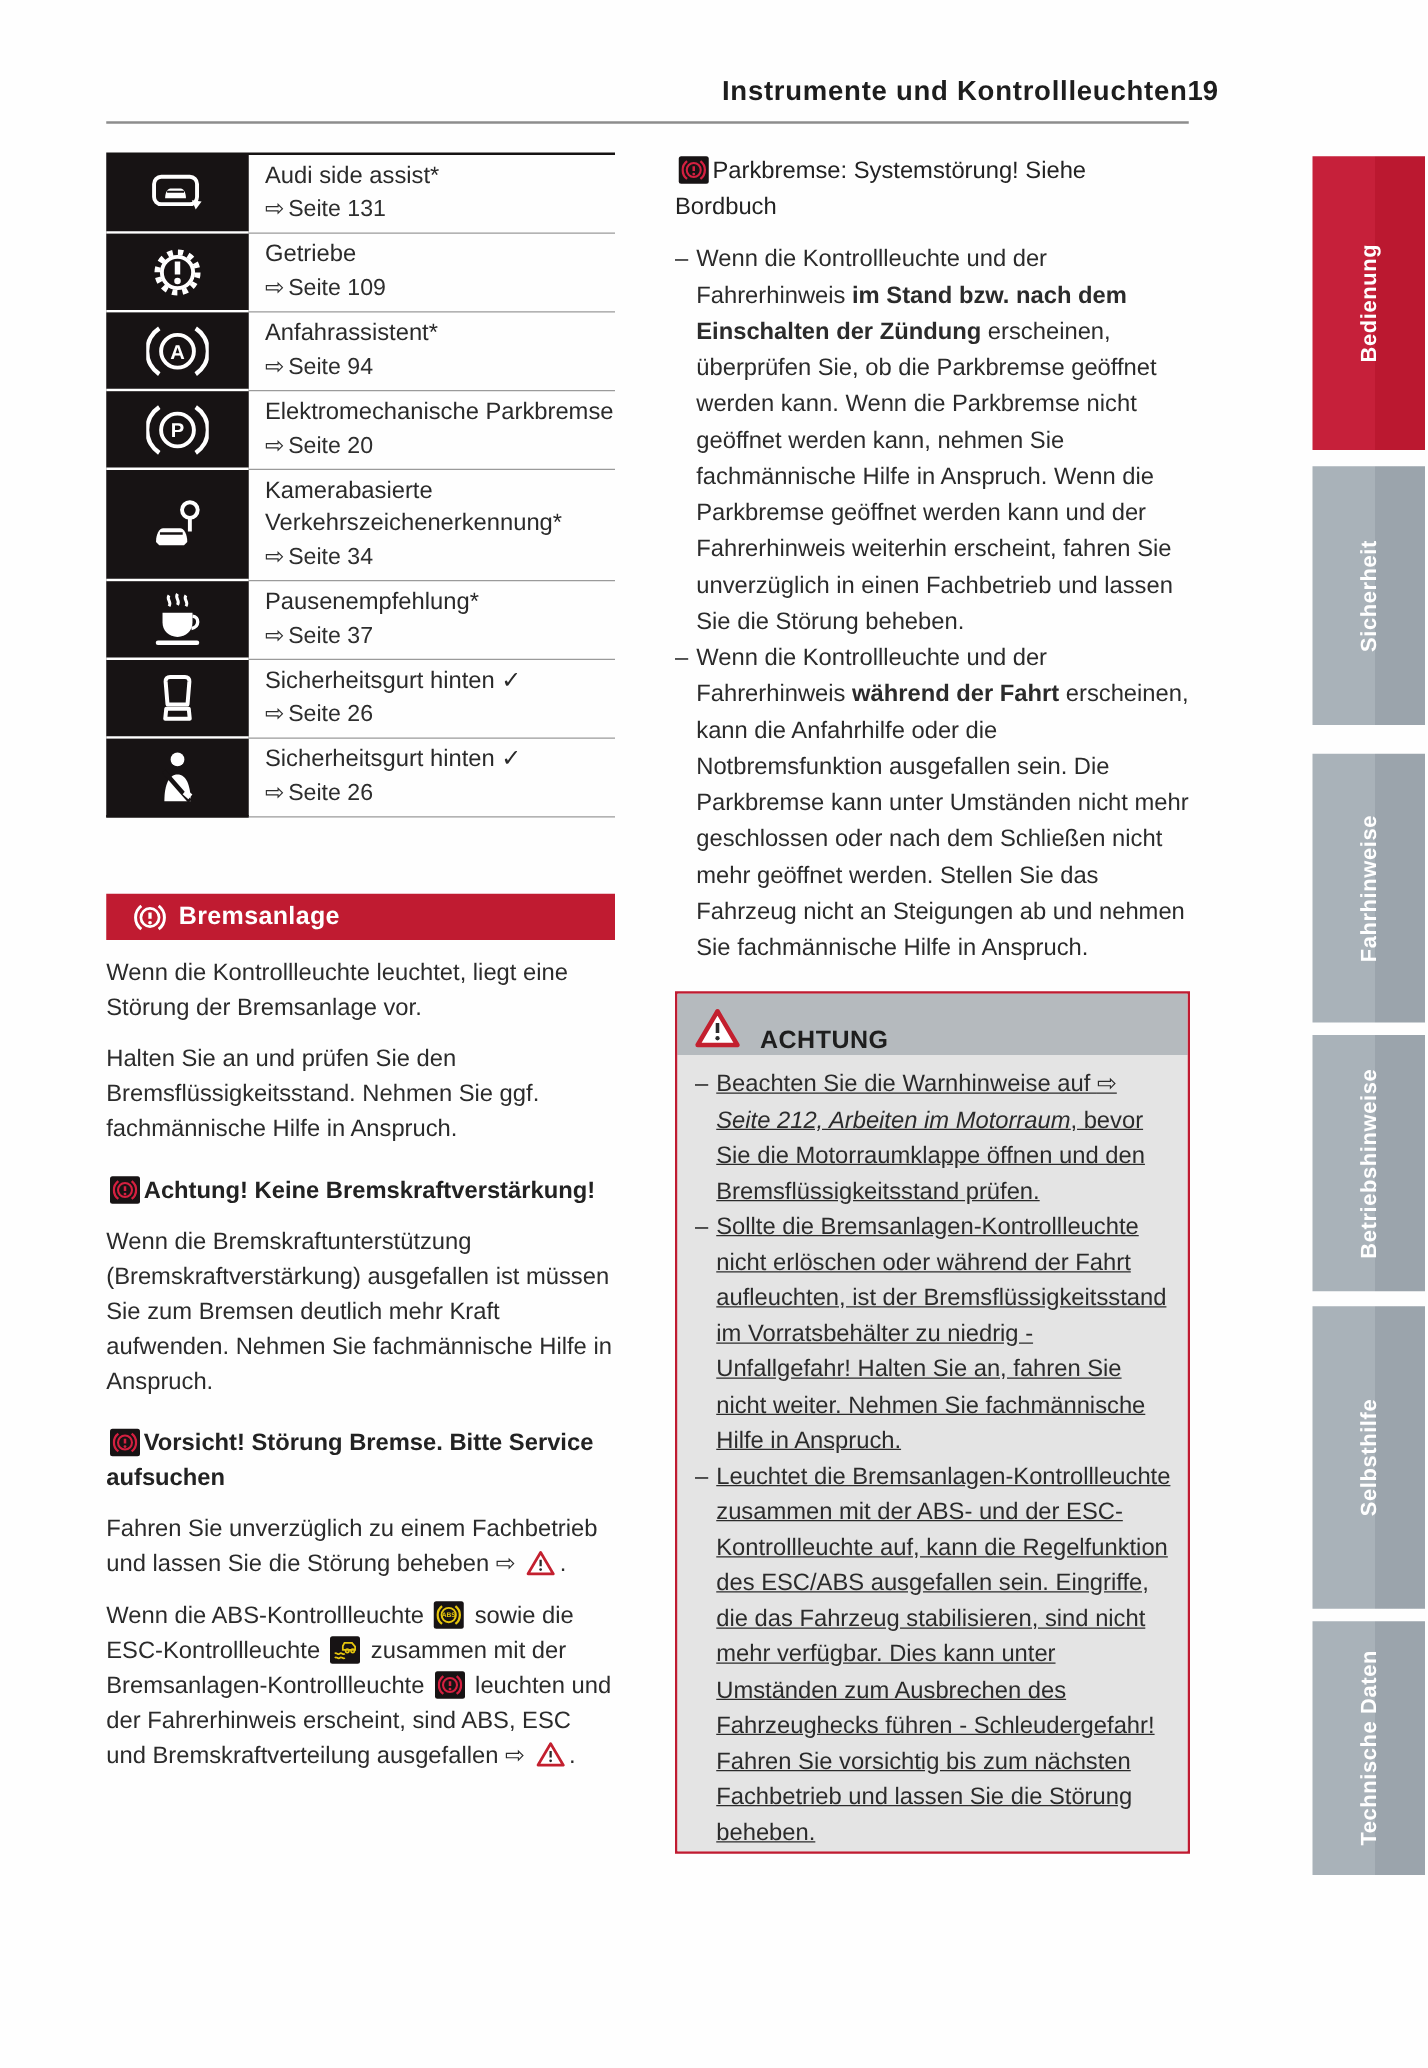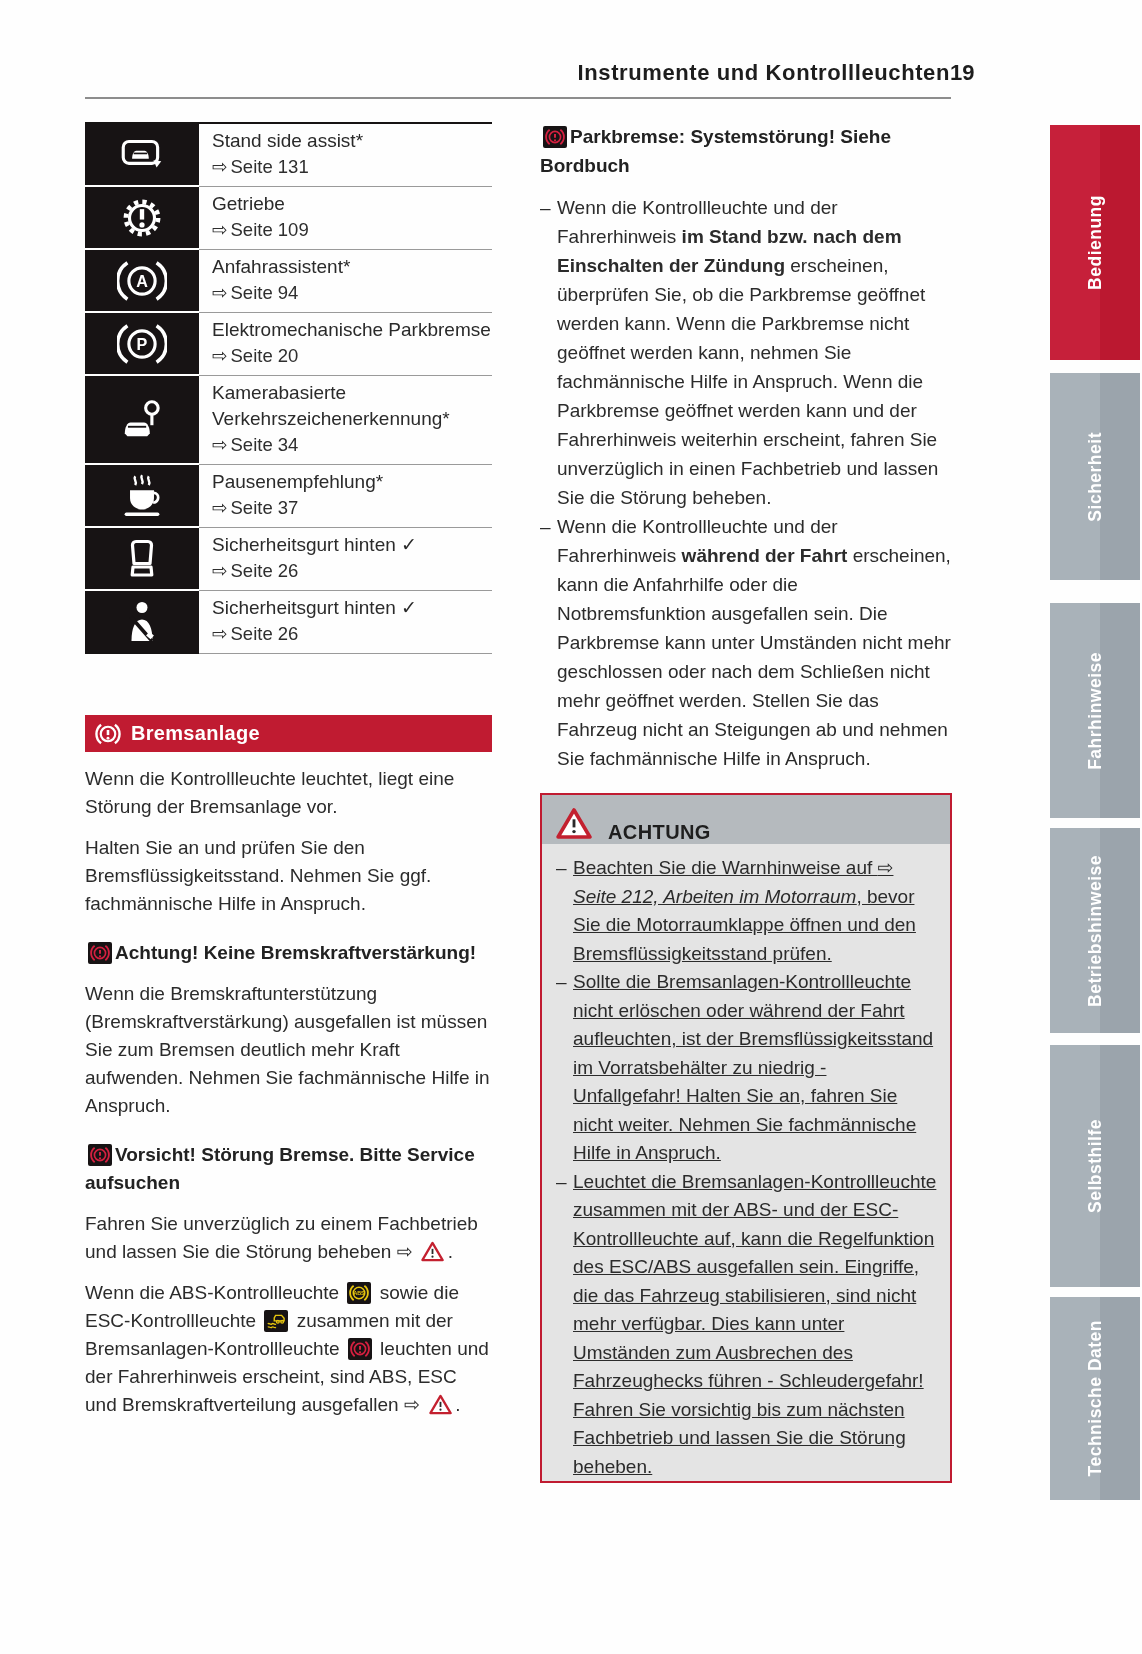--- a/index.html
+++ b/index.html
@@ -27,33 +27,33 @@
   .ind-table{border-top:2px solid #161313;}
   .ind-row{display:flex;}
   .icon-cell{width:114px;background:#171314;display:flex;align-items:center;justify-content:center;border-bottom:2px solid #fff;color:#fff;}
   .ind-row:last-child .icon-cell{border-bottom:2px solid #161313;}
   .text-cell{flex:1;padding:4px 0 6px 13px;border-bottom:1px solid #9a9a9a;}
   .ind-label{font-size:19px;line-height:26px;color:#2a2a2a;}
   .ind-ref,.page-ref{font-size:18.5px;line-height:26px;color:#2e2e2e;}
   .ref-arrow{font-style:normal;margin-right:3px;}
   .ref-text{}
   
-  .banner{margin-top:61px;background:var(--accent);color:#fff;display:flex;align-items:center;gap:10px;padding:0 10px;height:37px;}
+  .banner{margin-top:61px;background:var(--accent);color:#fff;display:flex;align-items:center;gap:10px;padding:0 22px;height:37px;}
   .banner-icon{display:inline-flex;width:26px;height:26px;color:#fff;}
   .banner-title{font-weight:bold;font-size:20px;letter-spacing:.3px;}
   
   .para{font-size:19px;line-height:28px;color:var(--ink);margin-top:13px;}
   .subhead{font-size:19px;line-height:28px;font-weight:bold;color:#222;margin-top:21px;}
   .inline-icon{display:inline-flex;width:24px;height:22px;align-items:center;justify-content:center;vertical-align:-4px;margin:0 3px;}
   .inline-icon svg{width:20px;height:20px;}
   .inline-icon.boxed{background:#171314;border-radius:2px;color:#d42040;}
   .inline-icon.abs-c{color:#e6c50e;}
   .inline-icon.tri svg{width:23px;height:21px;}
   
-  .right-heading{font-size:19px;line-height:29px;font-weight:bold;color:#222;}
+  .right-heading{font-size:19px;line-height:29px;font-weight:normal;color:#222;}
   .bullets{margin-top:13px;}
   .bullet{position:relative;padding-left:17px;font-size:19px;line-height:29px;color:var(--ink);}
   .bullet::before{content:"–";position:absolute;left:0;top:0;}
   
   .warn-box{margin-top:20px;border:2px solid var(--accent);}
   .warn-head{background:var(--warn-head);display:flex;align-items:flex-end;gap:16px;height:49px;padding:0 14px;}
   .warn-head svg{width:36px;height:33px;}
   .warn-title{font-weight:bold;font-size:20px;letter-spacing:.4px;color:#1e1e1e;}
   .warn-body{background:var(--warn-body);padding:10px 12px 0 14px;text-decoration:underline;}
   .warn-body .bullet{line-height:28.5px;font-size:19px;}
@@ -79,21 +79,21 @@
         <div class="ind-row">
           <div class="icon-cell">
             <svg viewBox="0 0 48 48" width="50" height="50">
               <rect x="6" y="11" width="33" height="21" rx="5.5" stroke="currentColor" fill="none" stroke-width="3"></rect>
               <path d="M14.5 27.5 c0-4.5 2-7.5 4-7.5 h8 c2 0 4 3 4 7.5 z" fill="currentColor"></path>
               <path d="M16 22.5 h13" stroke="#171314" stroke-width="1.6"></path>
               <path d="M35 29 l7.5 1 l-4.5 6 z" fill="currentColor"></path>
             </svg>
           </div>
           <div class="text-cell">
-            <div class="ind-label">Stand side assist*</div>
+            <div class="ind-label">Audi side assist*</div>
             <div class="ind-ref"><span class="ref-arrow">⇨</span><span class="ref-text">Seite 131</span></div>
           </div>
         </div>
         <div class="ind-row">
           <div class="icon-cell">
             <svg viewBox="0 0 48 48" width="50" height="50">
               <circle cx="24" cy="24" r="15.5" stroke="currentColor" fill="none" stroke-width="4.4" stroke-dasharray="4.1 4"></circle>
               <circle cx="24" cy="24" r="12" stroke="currentColor" fill="none" stroke-width="3"></circle>
               <line x1="24" y1="15.5" x2="24" y2="25.5" stroke="currentColor" stroke-width="4.2"></line>
               <circle cx="24" cy="30.6" r="2.5" fill="currentColor"></circle>

